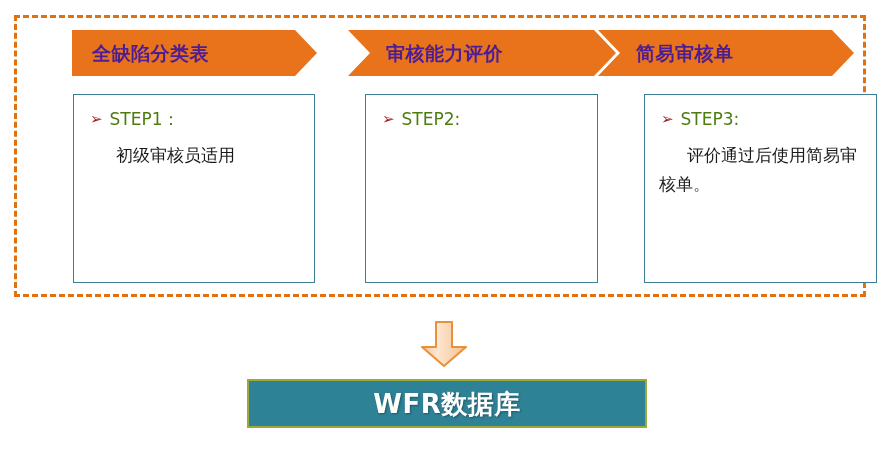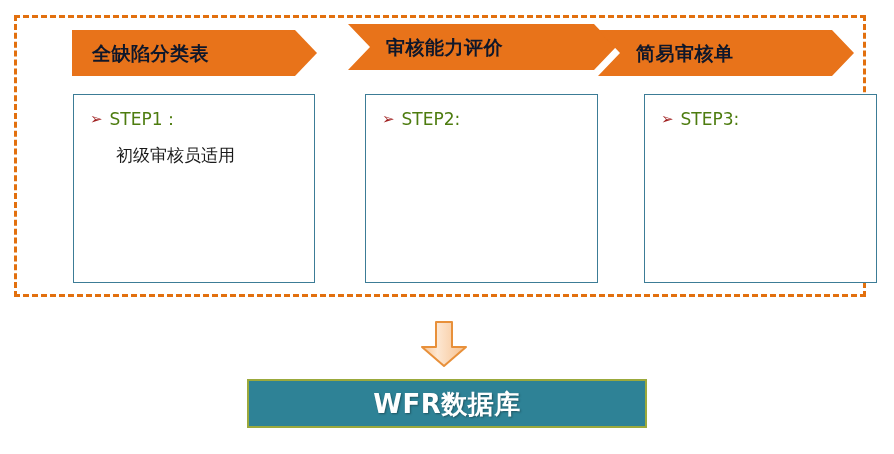--- a/index.html
+++ b/index.html
@@ -32,37 +32,37 @@
   
   .chevron {
     position: absolute;
     height: 46px;
     background: #E8731A;
     display: flex;
     align-items: center;
     box-sizing: border-box;
   }
   .chevron-label {
-    color: #0f172a;
+    color: #4c1d95;
     font-size: 19px;
     font-weight: bold;
     letter-spacing: 0.5px;
     white-space: nowrap;
     line-height: 1;
   }
   .chev-1 {
     left: 72px;
     top: 30px;
     width: 245px;
     clip-path: polygon(0 0, calc(100% - 22px) 0, 100% 50%, calc(100% - 22px) 100%, 0 100%);
     padding-left: 20px;
   }
   .chev-2 {
     left: 348px;
-    top: 24px;
+    top: 30px;
     width: 268px;
     clip-path: polygon(0 0, calc(100% - 22px) 0, 100% 50%, calc(100% - 22px) 100%, 0 100%, 22px 50%);
     padding-left: 38px;
   }
   .chev-3 {
     left: 598px;
     top: 30px;
     width: 256px;
     clip-path: polygon(0 0, calc(100% - 22px) 0, 100% 50%, calc(100% - 22px) 100%, 0 100%, 22px 50%);
     padding-left: 38px;
@@ -173,20 +173,21 @@
       <span class="bullet-arrow">➢</span>
       <span class="step-title">STEP2:</span>
     </div>
   </div>
 
   <div class="card card-3">
     <div class="step-head">
       <span class="bullet-arrow">➢</span>
       <span class="step-title">STEP3:</span>
     </div>
+    <p class="step-body">评价通过后使用简易审核单。</p>
   </div>
 
   <div class="down-arrow">
     <svg width="58" height="48" viewBox="0 0 58 48" xmlns="http://www.w3.org/2000/svg">
       <defs>
         <linearGradient id="arrGrad" x1="0" y1="0" x2="1" y2="0">
           <stop offset="0%" stop-color="#F7C290"></stop>
           <stop offset="35%" stop-color="#FDE7D2"></stop>
           <stop offset="100%" stop-color="#F6BF8C"></stop>
         </linearGradient>

